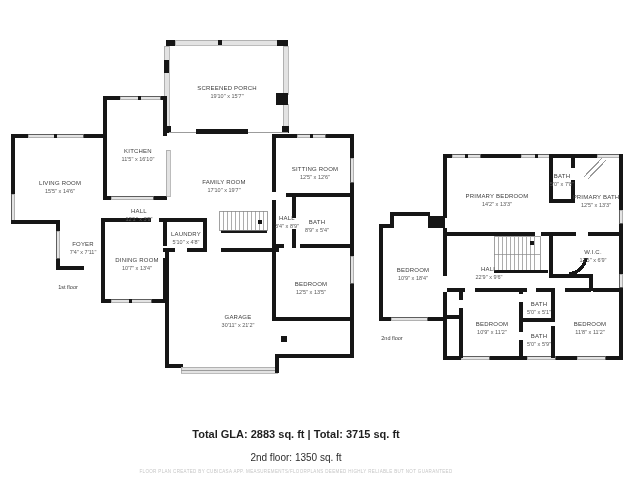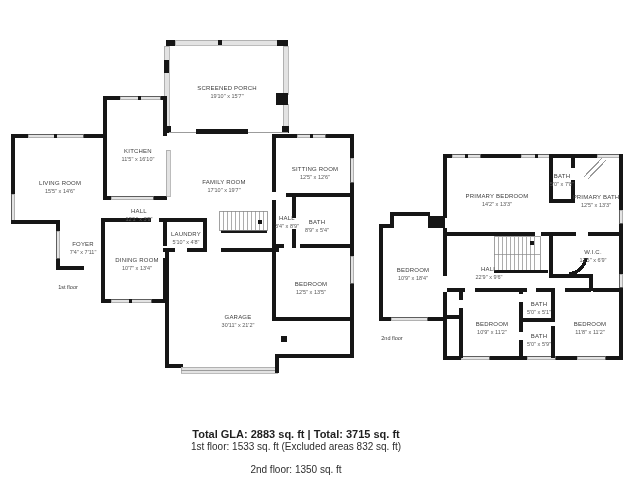--- a/index.html
+++ b/index.html
@@ -303,18 +303,17 @@
     <span class="rdims">5'0" x 5'9"</span>
   </div>
   <div class="room-label" style="left:590px;top:328px">
     <span class="rname">BEDROOM</span>
     <span class="rdims">11'8" x 11'2"</span>
   </div>
   <div class="floor-caption" style="left:392px;top:338px">2nd floor</div>
 
   <div class="footer">
     <div class="f-line1">Total GLA: 2883 sq. ft | Total: 3715 sq. ft</div>
-    <div class="f-line2">1st floor: 1533 sq. ft (Excluded areas 832 sq. ft)</div>
     <div class="f-line3">2nd floor: 1350 sq. ft</div>
     <div class="f-disc">FLOOR PLAN CREATED BY CUBICASA APP. MEASUREMENTS/FLOORPLANS DEEMED HIGHLY RELIABLE BUT NOT GUARANTEED</div>
   </div>
 
 </div>
 
 </body></html>

